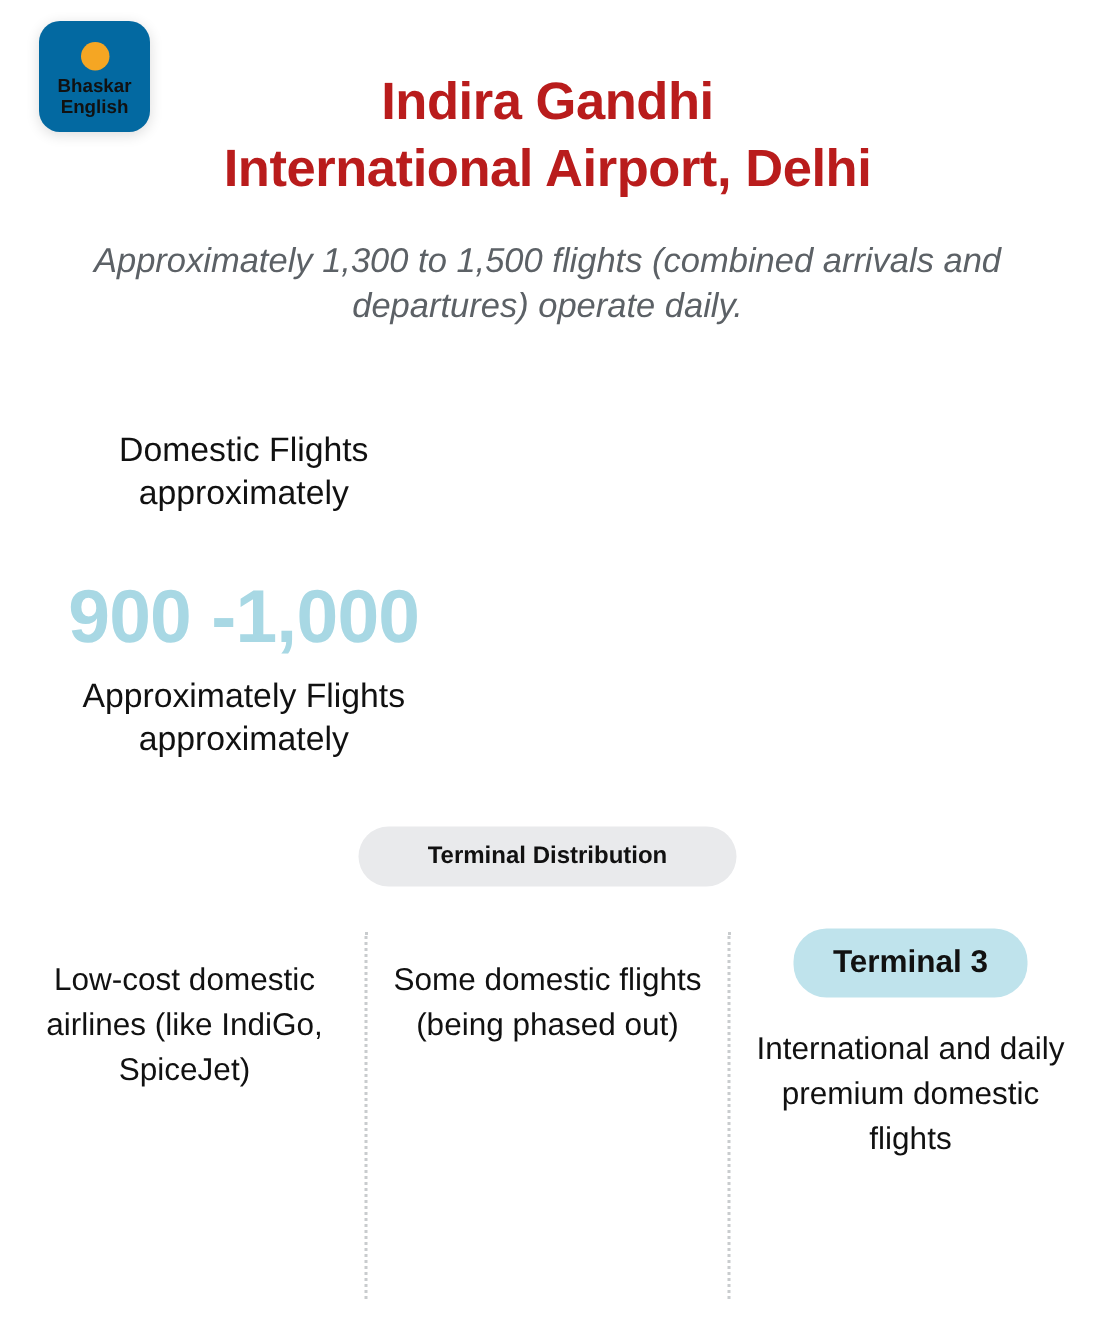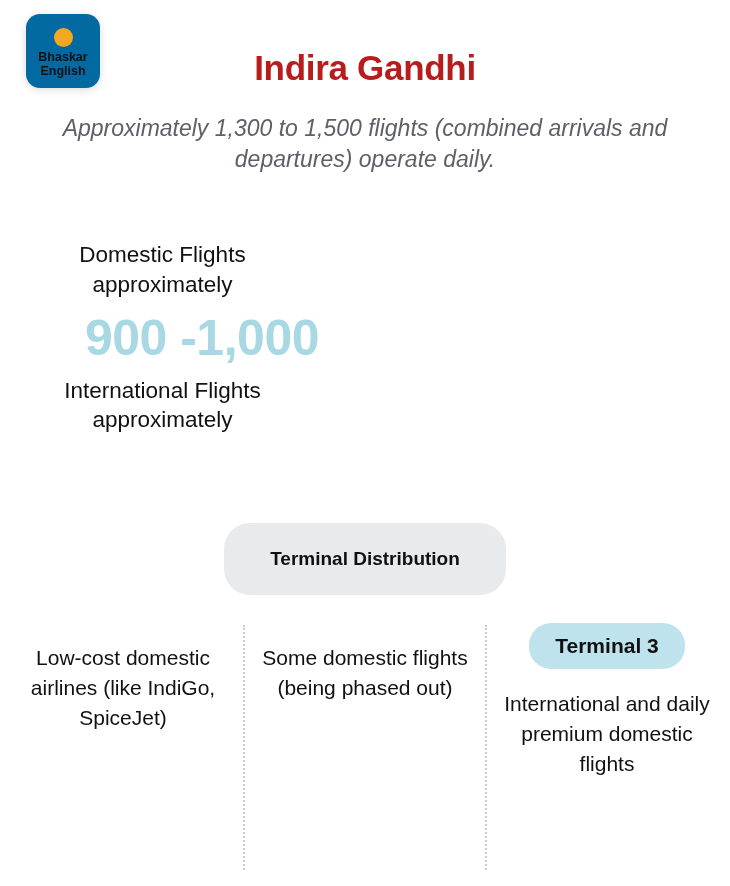--- a/index.html
+++ b/index.html
@@ -90,48 +90,46 @@
     text-align: center;
     padding: 0 6px;
     box-sizing: border-box;
   }
   .stat-label {
     font-size: 22.5px;
     line-height: 1.3;
     color: #111111;
   }
   .stat-value {
-    margin-top: 12px;
+    margin-top: 40px;
     font-size: 50px;
     font-weight: bold;
     letter-spacing: -0.5px;
     color: #a8d8e4;
     line-height: 1.1;
-    text-align: right;
   }
   .stat-divider {
     width: 0;
     border-left: 2px dotted #c9ccce;
     margin: 6px 0 4px;
   }
 
   
   .dist-wrap {
     margin-top: 44px;
     display: flex;
     justify-content: center;
   }
   .dist-pill {
     background: #e9eaec;
     border-radius: 26px;
-    padding: 25px 46px;
-    font-size: 19px;
-    font-weight: bold;
-    color: #111111;
-    margin-top: 45px;
+    padding: 11px 46px;
+    font-size: 16px;
+    font-weight: bold;
+    color: #111111;
   }
 
   
   .terminals {
     margin-top: 28px;
     display: flex;
     justify-content: center;
     align-items: flex-start;
   }
   .terminal-col {
@@ -169,38 +167,39 @@
 
 <div class="logo-badge">
   <div class="logo-dot"></div>
   <div class="logo-line1">Bhaskar</div>
   <div class="logo-line2">English</div>
 </div>
 
 <div class="header">
   <div class="title">
     <div>Indira Gandhi</div>
+    <div>International Airport, Delhi</div>
   </div>
   <div class="subtitle">Approximately 1,300 to 1,500 flights (combined arrivals and departures) operate daily.</div>
 </div>
 
 <div class="stats">
   <div class="stat-col">
     <div class="stat-label">
       <div>Domestic Flights</div>
       <div>approximately</div>
     </div>
     <div class="stat-value">900 -1,000</div>
   </div>
 
   <div class="stat-divider"></div>
 
   <div class="stat-col">
     <div class="stat-label">
-      <div>International Flights</div>
+      <div>Approximately Flights</div>
       <div>approximately</div>
     </div>
   </div>
 </div>
 
 <div class="dist-wrap">
   <div class="dist-pill">Terminal Distribution</div>
 </div>
 
 <div class="terminals">

